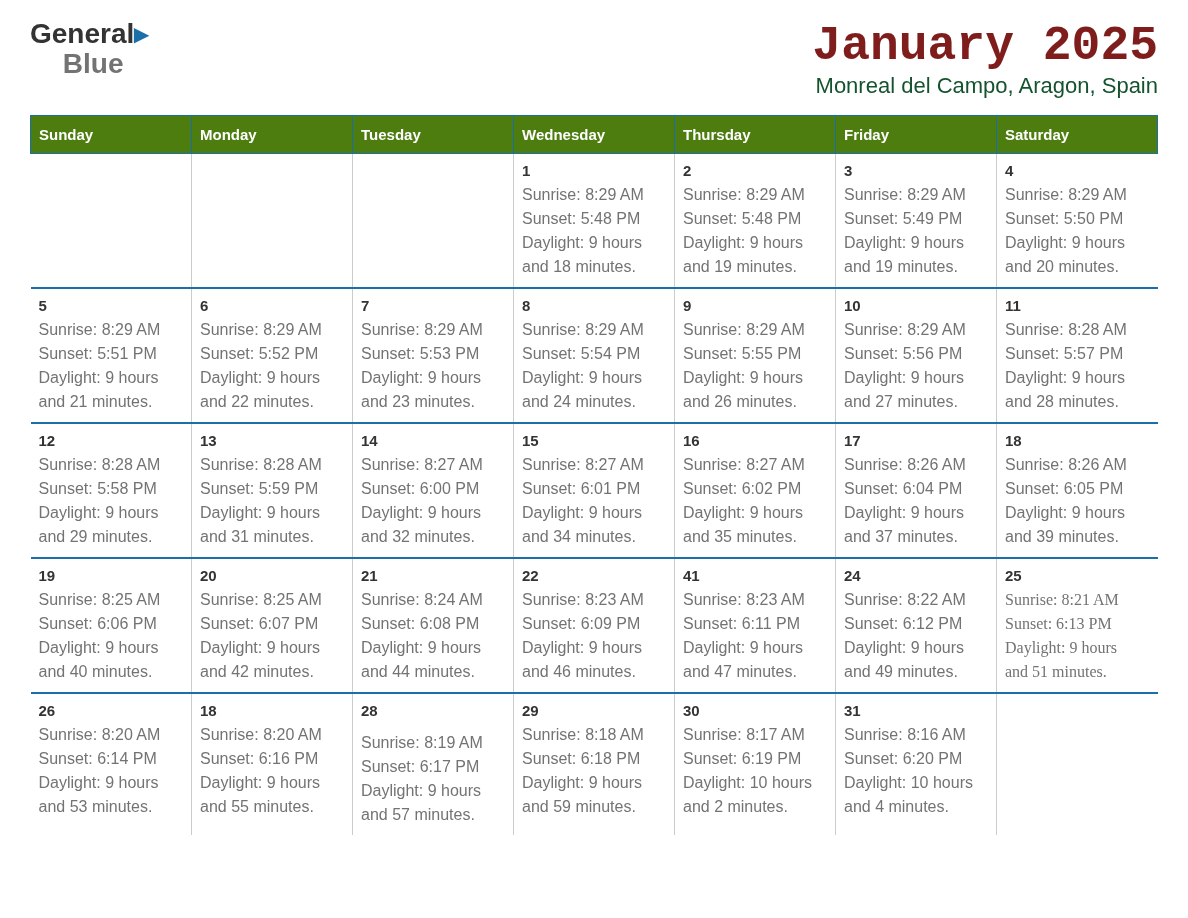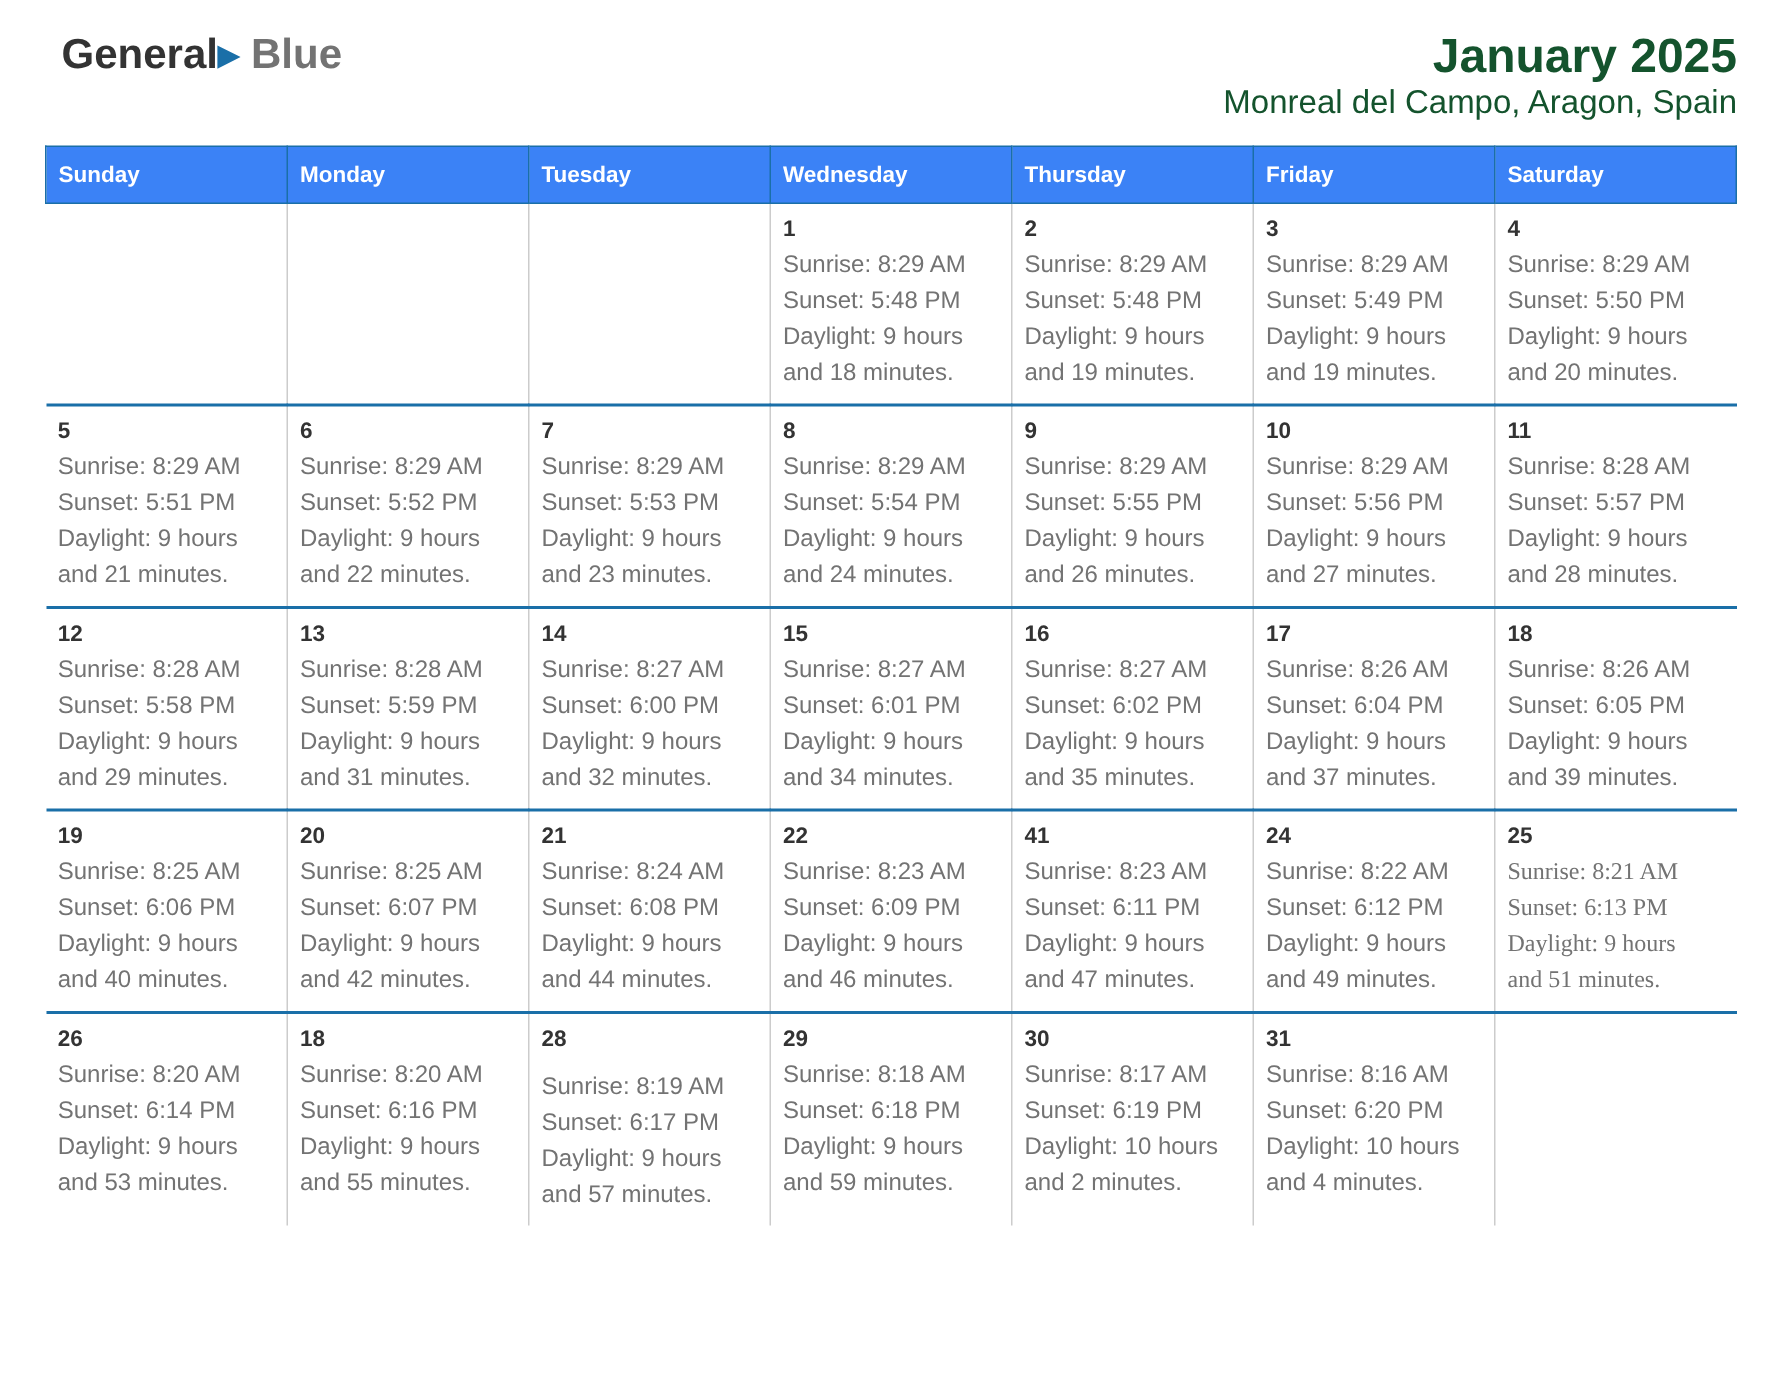--- a/index.html
+++ b/index.html
@@ -11,23 +11,22 @@
       min-height: 918px;
     }
     .header {
       display: flex;
       justify-content: space-between;
       align-items: flex-start;
       margin-bottom: 16px;
     }
     .logo {
       display: flex;
-      flex-direction: row;
-      align-items: flex-end;
-      margin-left: 11px;
+      flex-direction: column;
+      align-items: center;
     }
     .logo-general {
       font-size: 28px;
       font-weight: bold;
       color: #333;
       line-height: 1;
     }
     .logo-general span {
       color: #1a6fa8;
     }
@@ -39,36 +38,37 @@
       margin-left: 8px;
     }
     .logo-row {
       display: flex;
       align-items: center;
     }
     .title-block {
       text-align: right;
     }
     .title-block h1 {
-      font-size: 32px;
-      font-weight: bold;
-      color: #14532d;
+      font-size: 48px;
+      font-weight: bold;
+      color: #7f1d1d;
       line-height: 1.1;
+      font-family: Liberation Mono, monospace;
     }
     .title-block h2 {
       font-size: 22px;
       font-weight: normal;
       color: #14532d;
     }
     table {
       width: 100%;
       border-collapse: collapse;
     }
     thead tr {
-      background-color: #3b82f6;
+      background-color: #4d7c0f;
       border-radius: 14px;
     }
     thead th {
       color: #fff;
       padding: 10px 8px;
       font-size: 15px;
       font-weight: bold;
       text-align: left;
       border: 1px solid #1a6fa8;
     }

